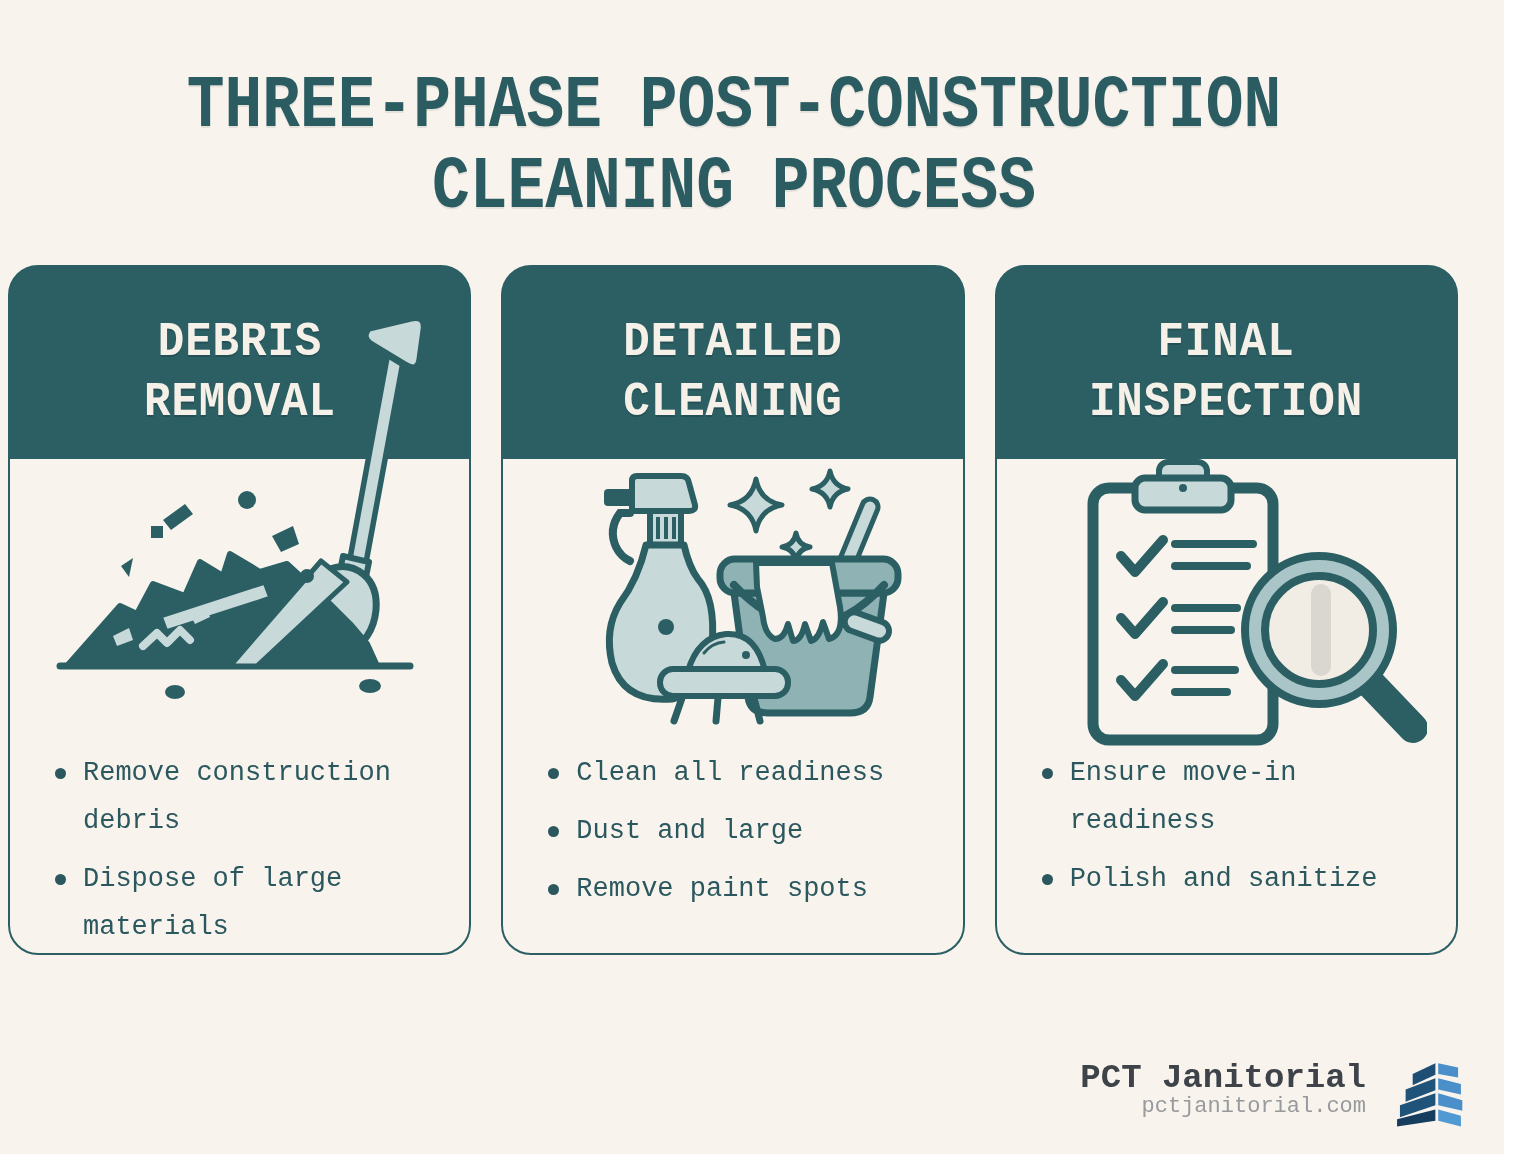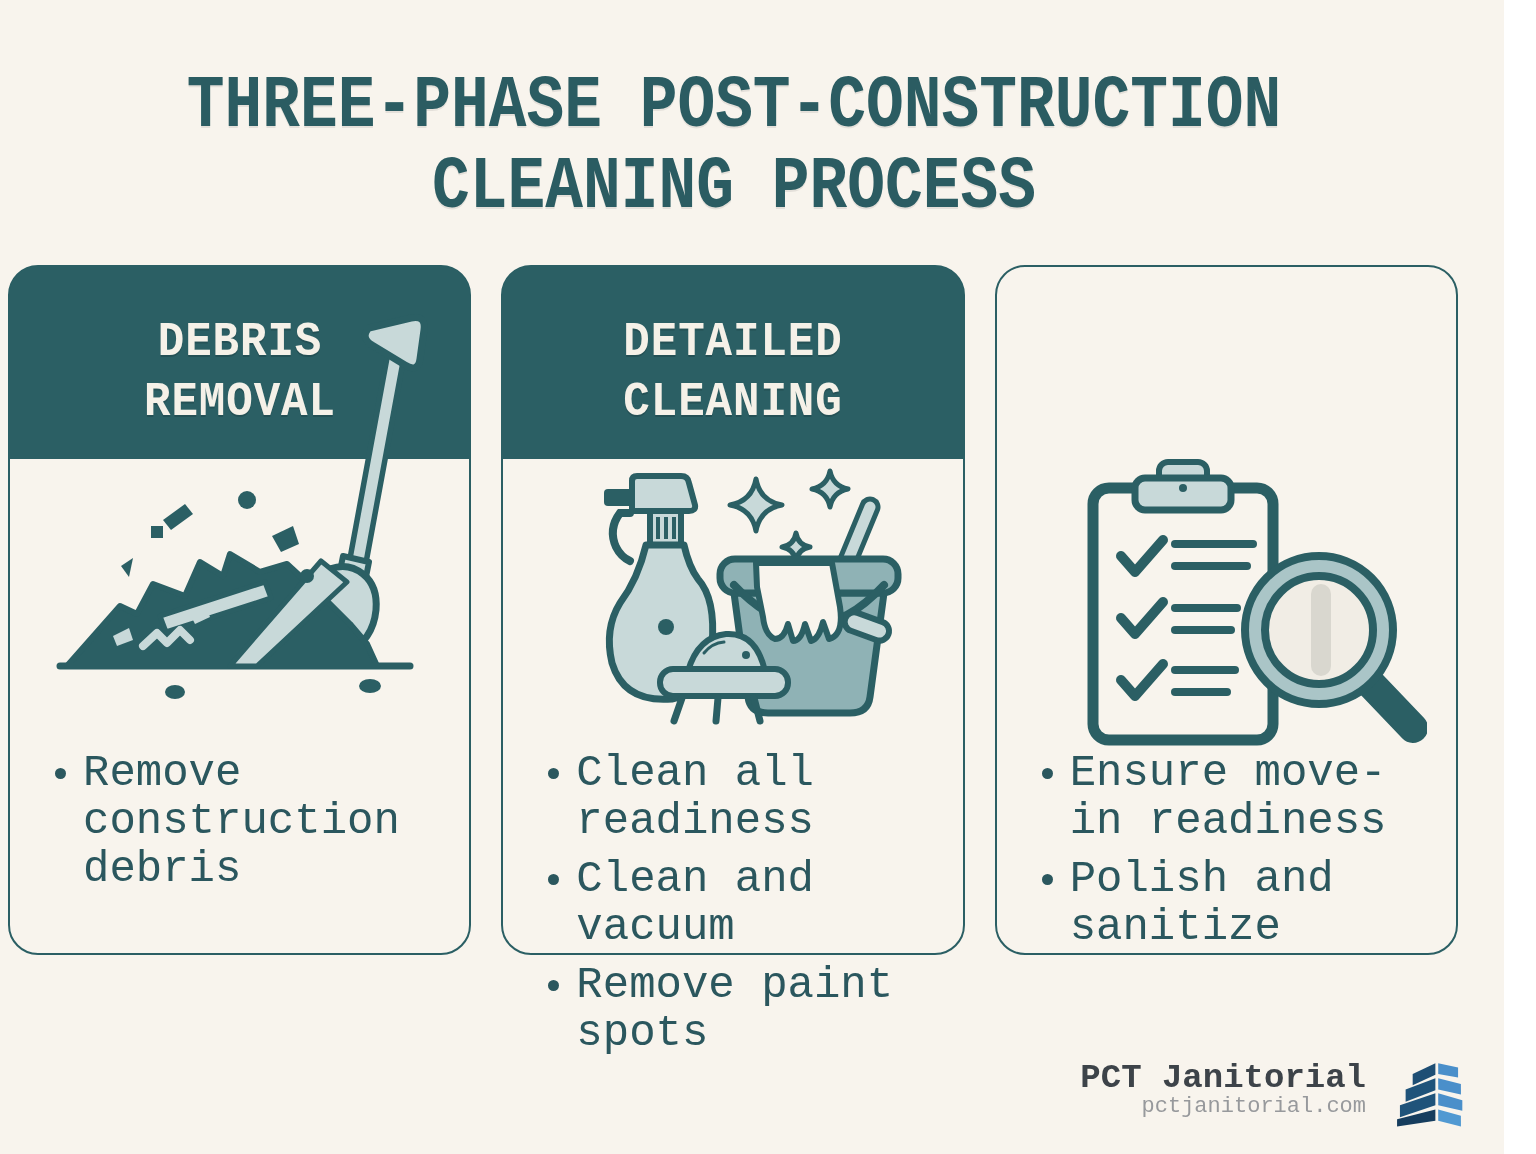--- a/index.html
+++ b/index.html
@@ -67,21 +67,21 @@
   
   .card-list{
     position:absolute;
     top:482px;left:43px;right:22px;
     margin:0;padding:0;list-style:none;
   }
   .card-list li{
     position:relative;
     padding-left:30px;
     margin:0 0 10px 0;
-    font-size:44px;line-height:48px;
+    font-size:27px;line-height:48px;
     color:#2b575e;
   }
   .card-list li::before{
     content:'';
     position:absolute;left:2px;top:19px;
     width:11px;height:11px;border-radius:50%;
     background:#2b575e;
   }
   
   .footer{
@@ -138,20 +138,21 @@
           <circle cx="222" cy="186" r="9" fill="#2b5f64"></circle>
           <path d="M247 222 L268 212 L274 230 L256 238 Z" fill="#2b5f64"></path>
           <path d="M96 252 L108 244 L104 263 Z" fill="#2b5f64"></path>
           <circle cx="282" cy="262" r="7" fill="#2b5f64"></circle>
           <ellipse cx="150" cy="378" rx="10" ry="7" fill="#2b5f64"></ellipse>
           <ellipse cx="345" cy="372" rx="11" ry="7" fill="#2b5f64"></ellipse>
         </svg>
       </div>
       <ul class="card-list">
         <li>Remove construction debris</li>
+        <li>Dispose of large materials</li>
       </ul>
     </section>
 
     <section class="card">
       <header class="card-header">
         <h2>DETAILED CLEANING</h2>
       </header>
       <div class="card-icon icon-cleaning">
         <svg viewBox="0 0 360 280" width="360" height="280" aria-hidden="true">
 
@@ -185,26 +186,29 @@
           <circle cx="198" cy="188" r="4" fill="#2b5f64"></circle>
           <path d="M156 186 Q164 176 176 175" fill="none" stroke="#2b5f64" stroke-width="3" stroke-linecap="round"></path>
           <rect x="112" y="202" width="128" height="27" rx="13" fill="#c8d9d9" stroke="#2b5f64" stroke-width="6"></rect>
           <line x1="134" y1="231" x2="126" y2="254" stroke="#2b5f64" stroke-width="7" stroke-linecap="round"></line>
           <line x1="170" y1="231" x2="168" y2="254" stroke="#2b5f64" stroke-width="7" stroke-linecap="round"></line>
           <line x1="206" y1="231" x2="212" y2="254" stroke="#2b5f64" stroke-width="7" stroke-linecap="round"></line>
         </svg>
       </div>
       <ul class="card-list">
         <li>Clean all readiness</li>
-        <li>Clean and vacuum</li>
+        <li>Dust and large</li>
         <li>Remove paint spots</li>
       </ul>
     </section>
 
     <section class="card">
+      <header class="card-header">
+        <h2>FINAL INSPECTION</h2>
+      </header>
       <div class="card-icon icon-inspection">
         <svg viewBox="0 0 360 300" width="360" height="300" aria-hidden="true">
 
           <rect x="92" y="10" width="48" height="32" rx="9" fill="#c8d9d9" stroke="#2b5f64" stroke-width="6"></rect>
 
           <rect x="26" y="36" width="180" height="252" rx="16" fill="#f8f4ed" stroke="#2b5f64" stroke-width="11"></rect>
 
           <rect x="68" y="26" width="96" height="32" rx="10" fill="#c8d9d9" stroke="#2b5f64" stroke-width="7"></rect>
           <circle cx="116" cy="36" r="4" fill="#2b5f64"></circle>
 

